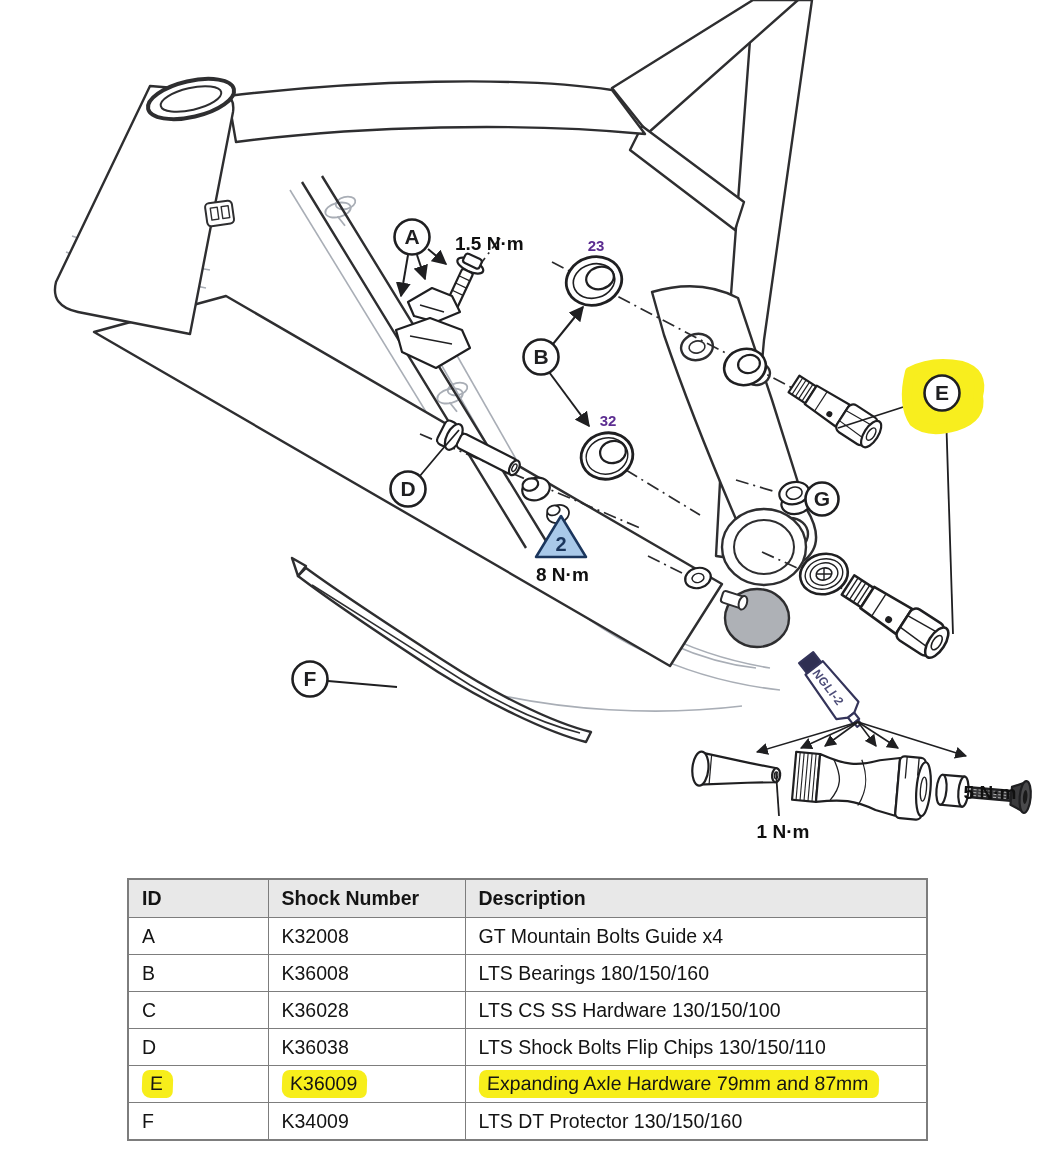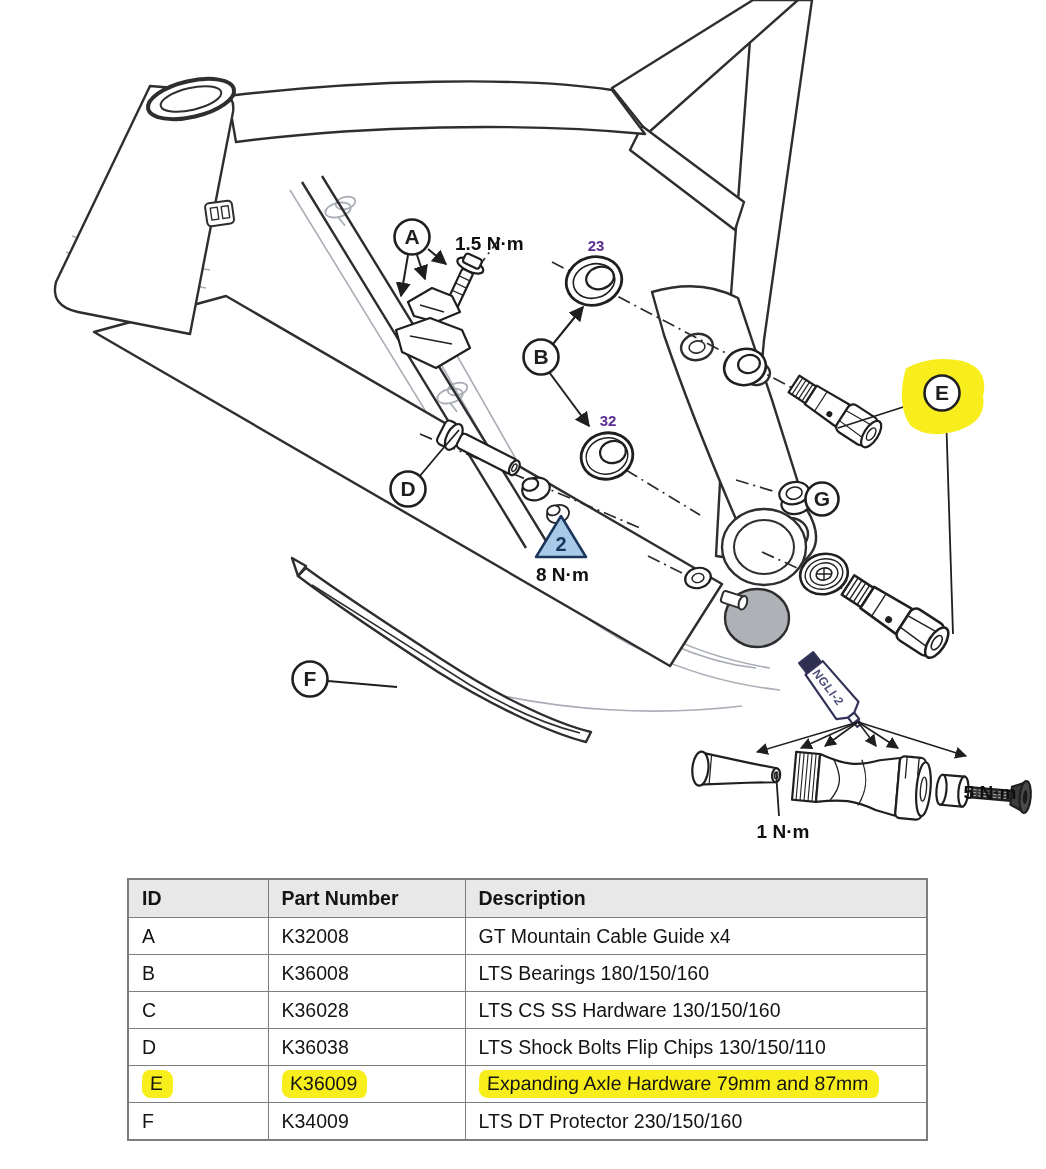--- a/index.html
+++ b/index.html
@@ -303,52 +303,52 @@
 <div class="parts-table">
   <table>
     <colgroup>
           <col class="col-id">
           <col class="col-part">
           <col class="col-desc">
         </colgroup>
     <thead>
       <tr>
         <th>ID</th>
-        <th>Part Number</th>
+        <th>Shock Number</th>
         <th>Description</th>
       </tr>
     </thead>
     <tbody>
           <tr>
             <td><span>A</span></td>
             <td><span>K32008</span></td>
-            <td><span>GT Mountain Cable Guide x4</span></td>
+            <td><span>GT Mountain Bolts Guide x4</span></td>
           </tr>
           <tr>
             <td><span>B</span></td>
             <td><span>K36008</span></td>
             <td><span>LTS Bearings 180/150/160</span></td>
           </tr>
           <tr>
             <td><span>C</span></td>
             <td><span>K36028</span></td>
-            <td><span>LTS CS SS Hardware 130/150/160</span></td>
+            <td><span>LTS CS SS Hardware 130/150/100</span></td>
           </tr>
           <tr>
             <td><span>D</span></td>
             <td><span>K36038</span></td>
             <td><span>LTS Shock Bolts Flip Chips 130/150/110</span></td>
           </tr>
           <tr>
             <td><span class="hl">E</span></td>
             <td><span class="hl">K36009</span></td>
             <td><span class="hl">Expanding Axle Hardware 79mm and 87mm</span></td>
           </tr>
           <tr>
             <td><span>F</span></td>
             <td><span>K34009</span></td>
-            <td><span>LTS DT Protector 230/150/160</span></td>
+            <td><span>LTS DT Protector 130/150/160</span></td>
           </tr>
         </tbody>
   </table>
 </div>
 
 </div>
 
 </body></html>

